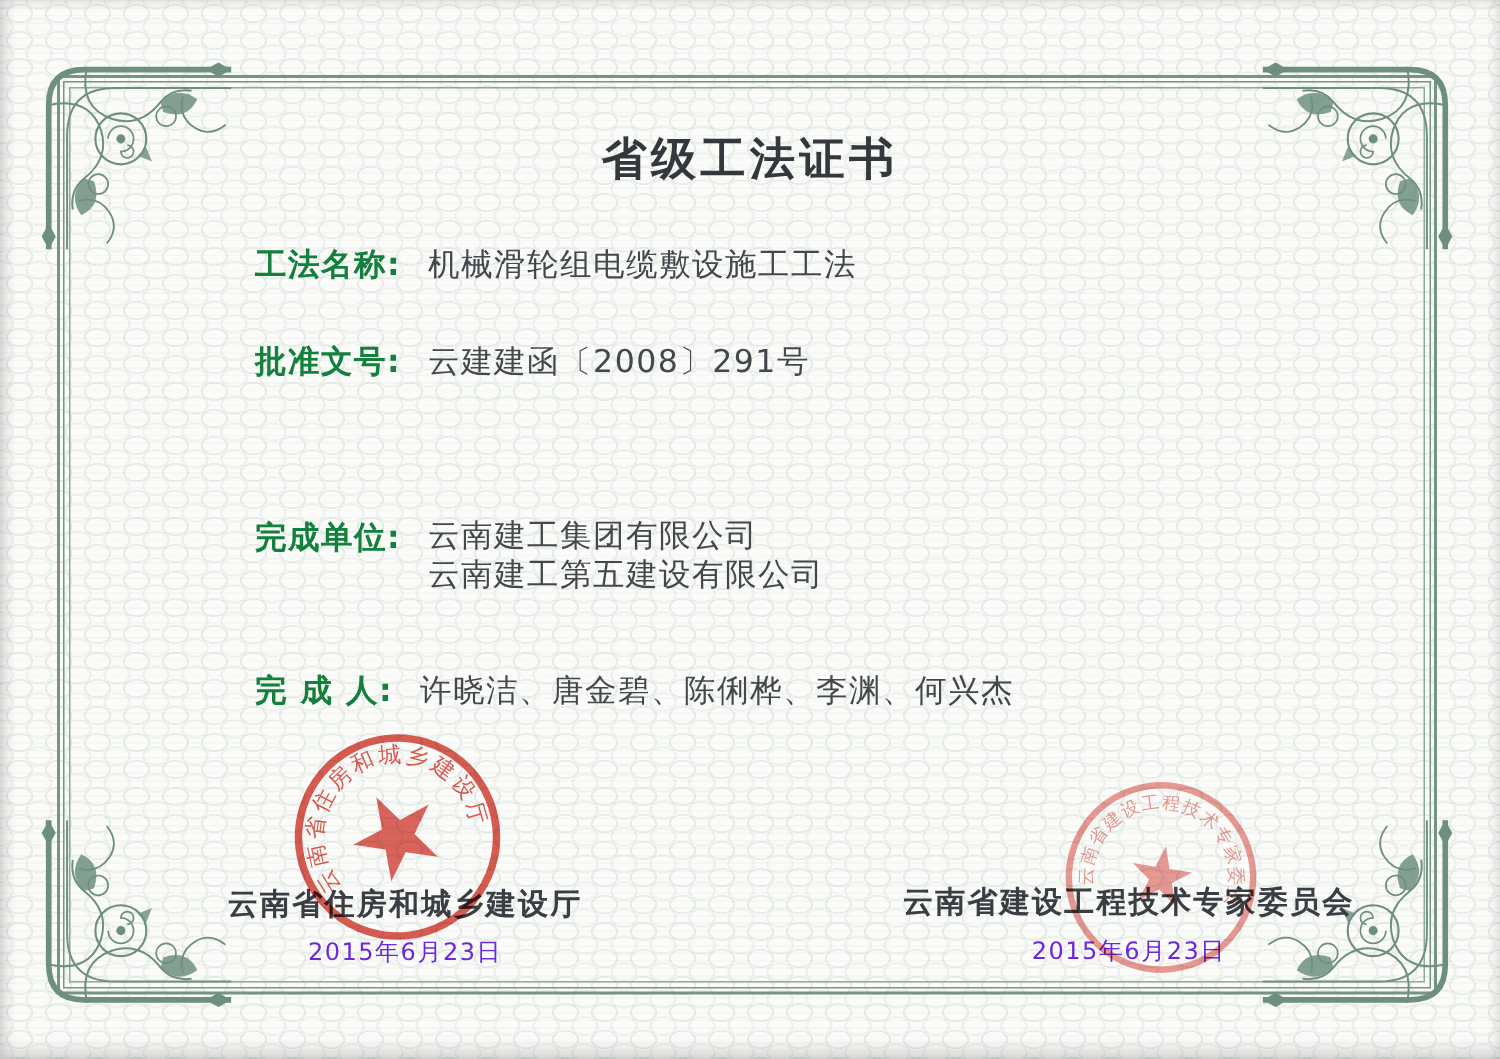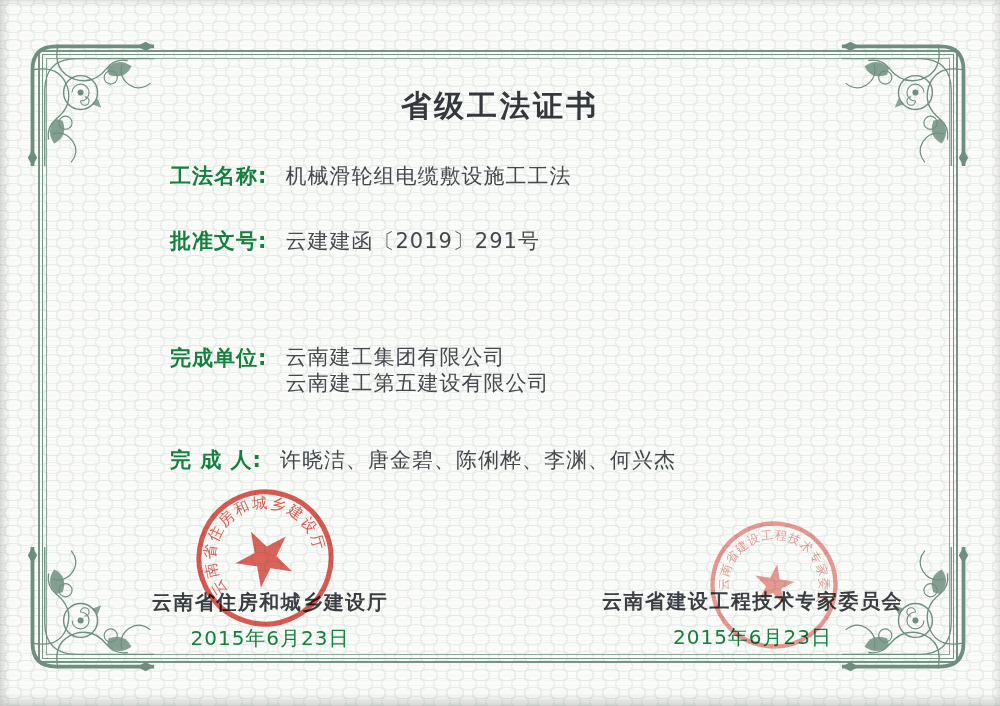--- a/index.html
+++ b/index.html
@@ -57,21 +57,21 @@
   .f2 { top: 227px; }
   .f3 { top: 287px; }
   .f4 { top: 344px; }
   .f5 { top: 446px; }
   .field .value.multiline { display: inline-block; vertical-align: top; line-height: 26px; }
 
   .sig-block { position: absolute; text-align: center; z-index: 4; }
   .sig-left  { left: 140px; top: 589px; width: 260px; }
   .sig-right { left: 600px; top: 588px; width: 305px; }
   .sig-org  { font-size: 20px; font-weight: bold; letter-spacing: 1.5px; color: #3a3e43; }
-  .sig-date { font-size: 20px; margin-top: 9px; letter-spacing: 1px; color: #15803d; }
+  .sig-date { font-size: 16px; margin-top: 9px; letter-spacing: 1px; color: #6d28d9; }
 
   .seal { position: absolute; mix-blend-mode: multiply; z-index: 6; pointer-events: none; }
   .seal-left  { left: 190px; top: 483px; width: 150px; height: 150px; transform: rotate(-28deg); }
   .seal-right { left: 702px; top: 513px; width: 144px; height: 144px; transform: rotate(9deg); }
   .seal text { font-family: "DejaVu Sans", sans-serif; }
 </style>
 </head>
 <body>
 
 <div class="page">
@@ -120,21 +120,21 @@
   <svg class="corner br">
       <use href="#corner-ornament"></use>
     </svg>
 
   <div class="title">省级工法证书</div>
 
   <div class="field f1">
     <span class="label">工法名称:</span><span class="value">机械滑轮组电缆敷设施工工法</span>
   </div>
   <div class="field f2">
-    <span class="label">批准文号:</span><span class="value">云建建函〔2019〕291号</span>
+    <span class="label">批准文号:</span><span class="value">云建建函〔2008〕291号</span>
   </div>
   <div class="field f4">
     <span class="label">完成单位:</span><span class="value multiline"><span>云南建工集团有限公司</span><br><span>云南建工第五建设有限公司</span></span>
   </div>
   <div class="field f5">
     <span class="label">完 成 人:</span><span class="value">许晓洁、唐金碧、陈俐桦、李渊、何兴杰</span>
   </div>
 
   <div class="sig-block sig-left">
     <div class="sig-org">云南省住房和城乡建设厅</div>

